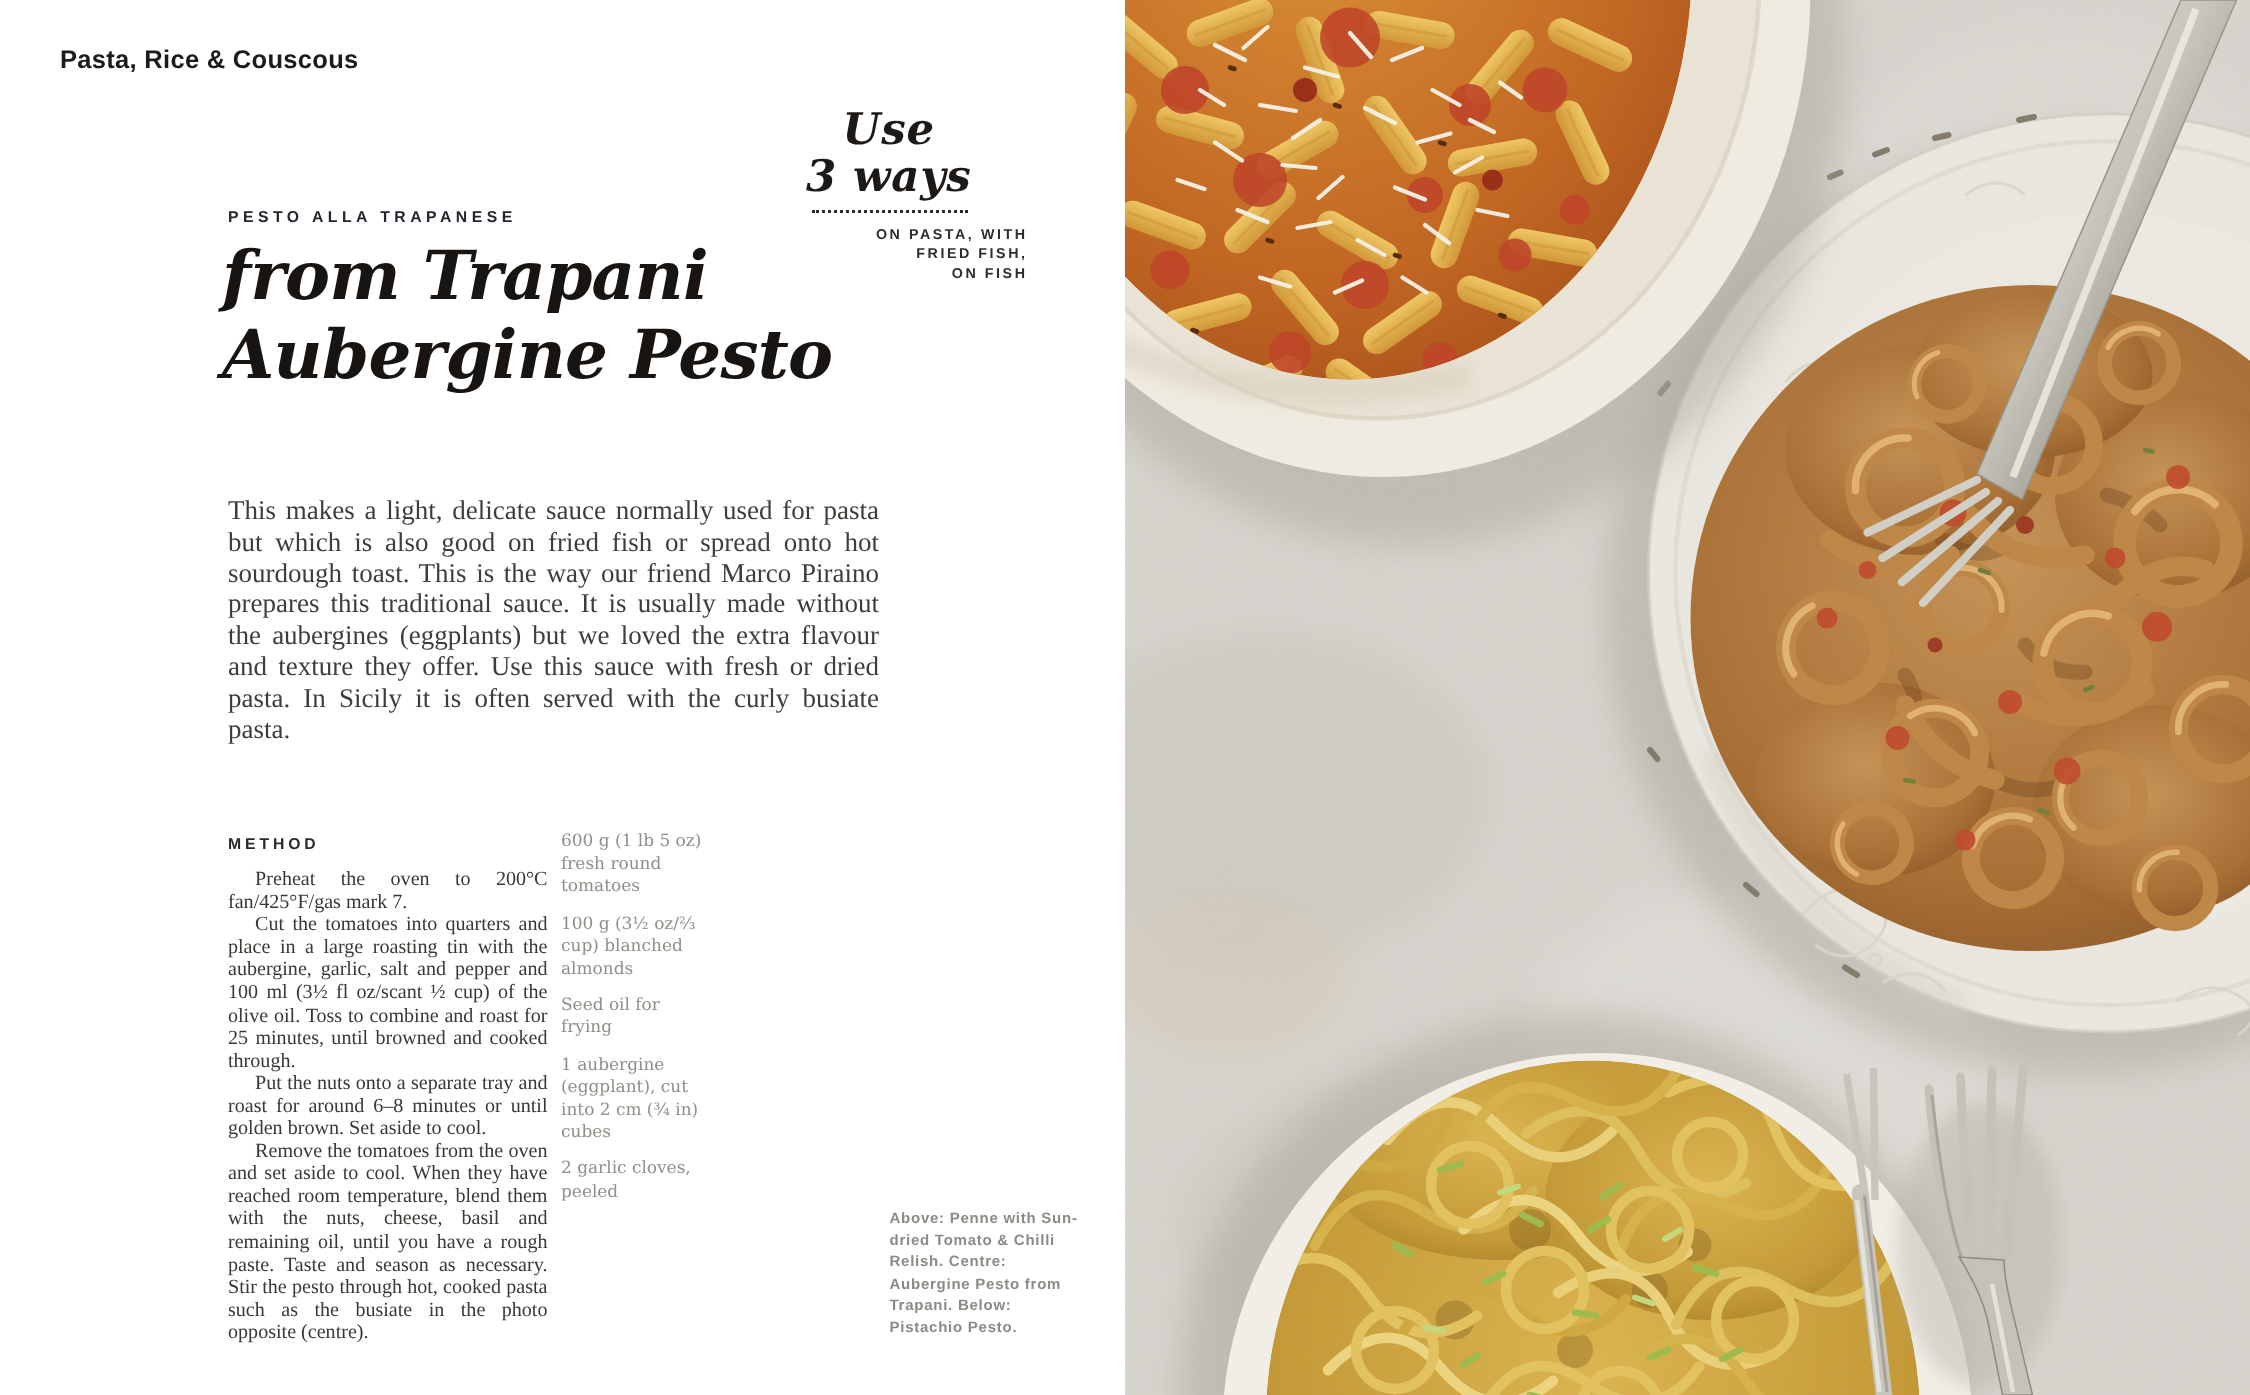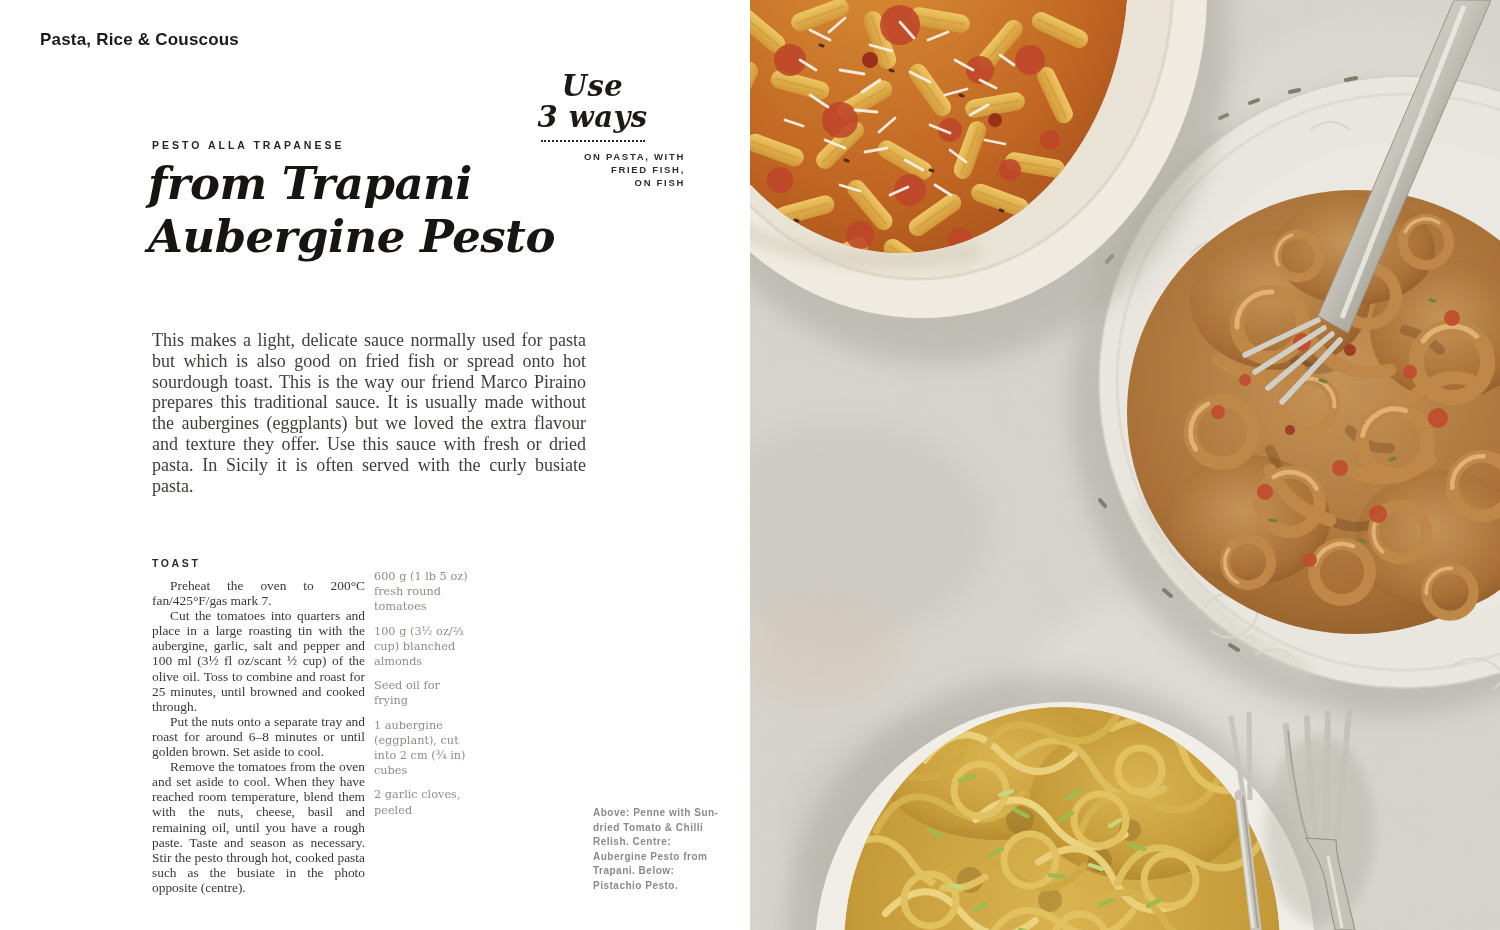--- a/index.html
+++ b/index.html
@@ -21,21 +21,21 @@
          font-size:45px;line-height:53px;color:#181411;letter-spacing:-.5px;}
   .intro{left:152px;top:311px;width:434px;font-size:18px;line-height:20.8px;color:#403d39;
          text-align:justify;margin-top:19px;}
   .methodlabel{left:152px;top:557px;font-family:"Liberation Sans",sans-serif;font-size:10.5px;
            font-weight:600;letter-spacing:2.6px;color:#2b2a28;}
   .method{left:152px;top:578px;width:213px;font-size:13.4px;line-height:15.1px;color:#3b3834;
           text-align:justify;}
   .method p{margin:0;text-indent:1.35em;}
   .ingcol{font-family:"DejaVu Serif",serif;font-size:11.3px;line-height:15.2px;color:#8f8d85;}
   .ingcol p{margin:0 0 9px 0;}
-  .ing1{left:374px;top:569px;width:102px;}
+  .ing1{left:374px;top:553px;width:102px;}
   .ing2{left:484px;top:581px;width:114px;}
   .caption{left:593px;top:806px;width:128px;font-family:"Liberation Sans",sans-serif;
            font-weight:bold;font-size:10px;line-height:14.6px;letter-spacing:.5px;color:#8c8a84;}
   .photo{left:750px;top:0;width:750px;height:930px;}
 </style>
 </head>
 <body>
 
 <div id="spread">
 
@@ -52,21 +52,21 @@
 
   <div class="abs eyebrow">PESTO ALLA TRAPANESE</div>
 
   <div class="abs title">
     <div>from Trapani</div>
     <div>Aubergine Pesto</div>
   </div>
 
   <div class="abs intro">This makes a light, delicate sauce normally used for pasta but which is also good on fried fish or spread onto hot sourdough toast. This is the way our friend Marco Piraino prepares this traditional sauce. It is usually made without the aubergines (eggplants) but we loved the extra flavour and texture they offer. Use this sauce with fresh or dried pasta. In Sicily it is often served with the curly busiate pasta.</div>
 
-  <div class="abs methodlabel">TOAST</div>
+  <div class="abs methodlabel">METHOD</div>
 
   <div class="abs method">
     <p>Preheat the oven to 200°C fan/425°F/gas mark 7.</p>
     <p>Cut the tomatoes into quarters and place in a large roasting tin with the aubergine, garlic, salt and pepper and 100 ml (3½ fl oz/scant ½ cup) of the olive oil. Toss to combine and roast for 25 minutes, until browned and cooked through.</p>
     <p>Put the nuts onto a separate tray and roast for around 6–8 minutes or until golden brown. Set aside to cool.</p>
     <p>Remove the tomatoes from the oven and set aside to cool. When they have reached room temperature, blend them with the nuts, cheese, basil and remaining oil, until you have a rough paste. Taste and season as necessary. Stir the pesto through hot, cooked pasta such as the busiate in the photo opposite (centre).</p>
   </div>
 
   <div class="abs ingcol ing1">
     <p>600 g (1 lb 5 oz) fresh round tomatoes</p>

